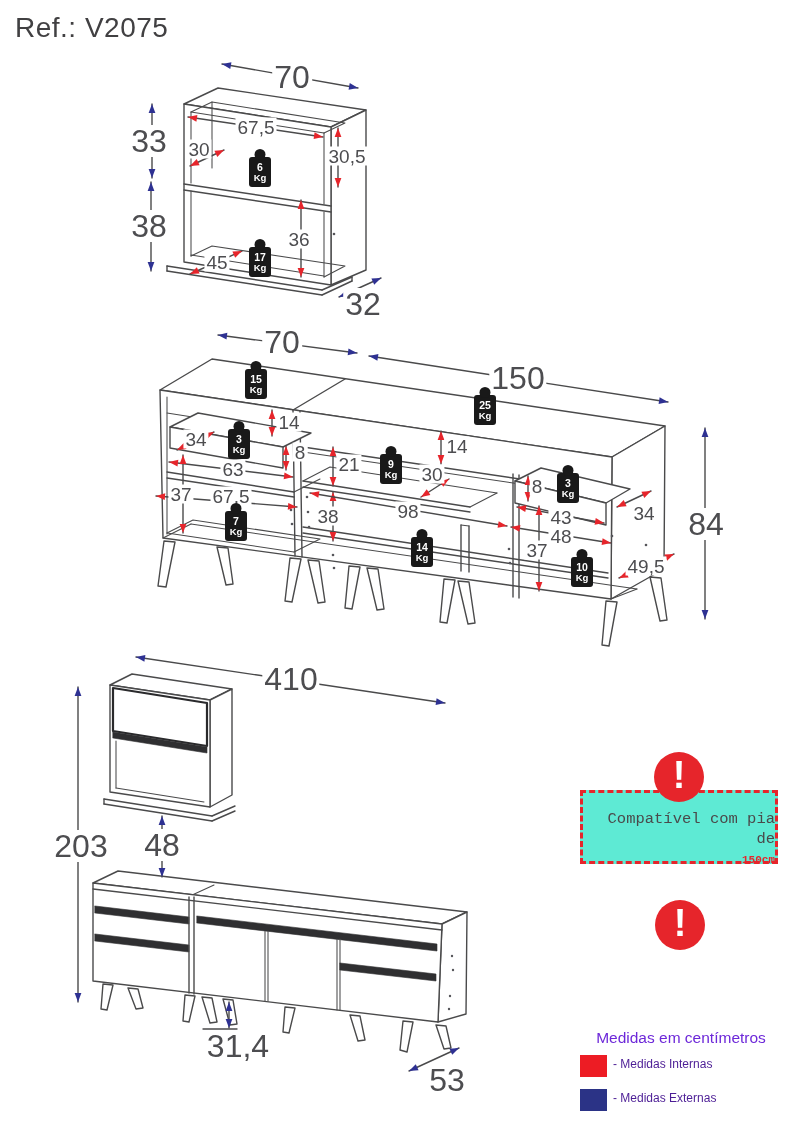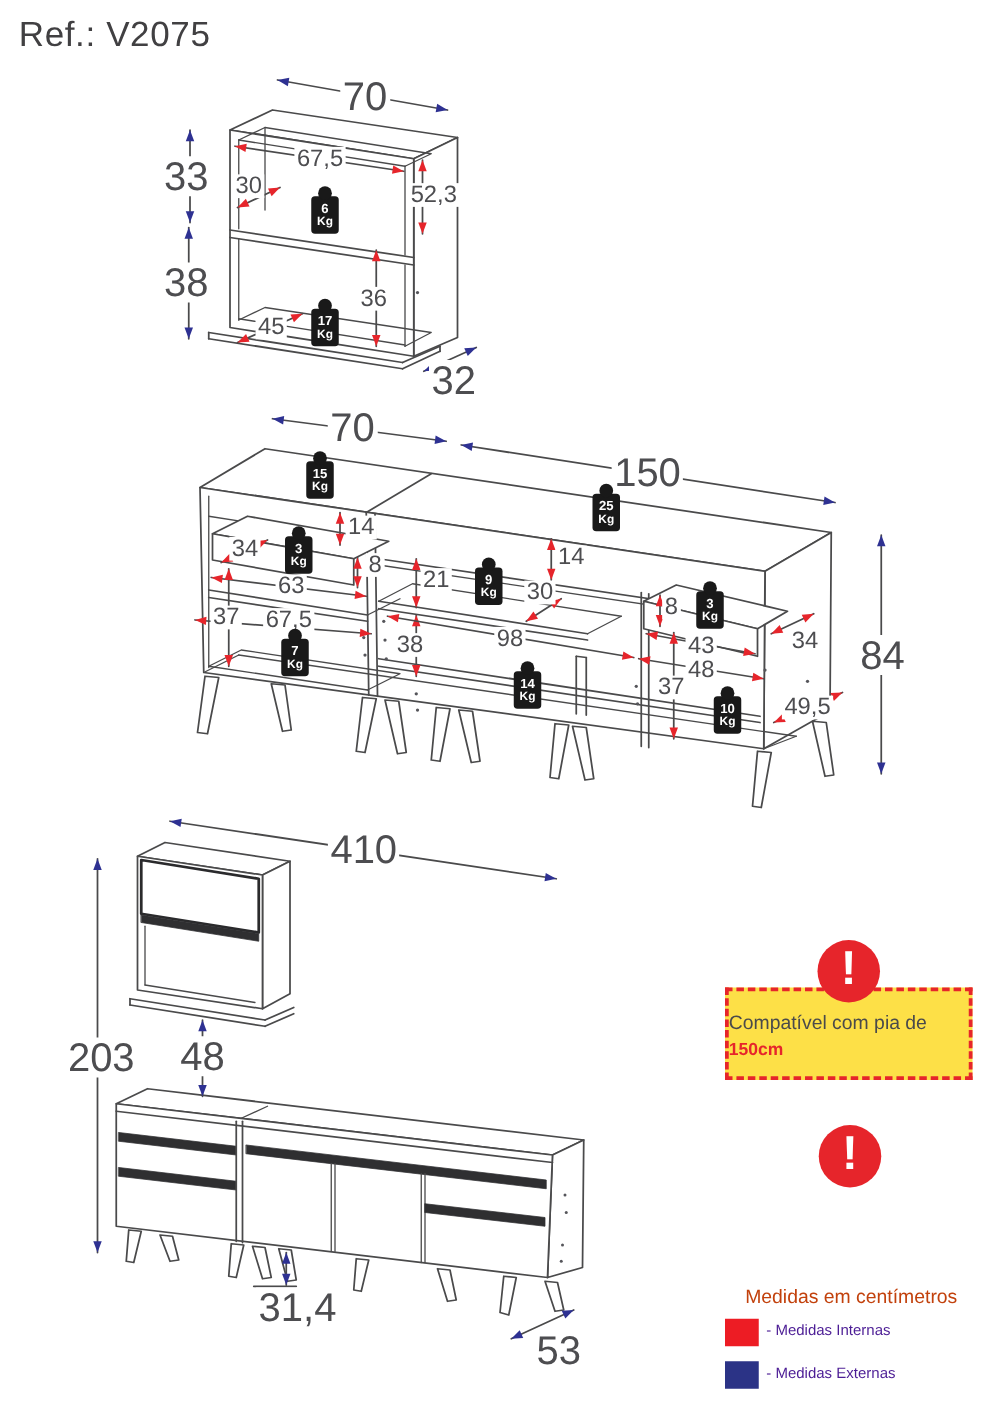--- a/index.html
+++ b/index.html
@@ -17,28 +17,28 @@
        padding:0 2px;white-space:nowrap;z-index:3;line-height:1;}
   .lbl.big{font-size:32px;}
   .lbl.sm{font-size:19px;}
   .badge{position:absolute;width:22px;height:30px;background:#191919;border-radius:3px;z-index:4;
          display:flex;flex-direction:column;align-items:center;justify-content:center;
          color:#fff;font-weight:bold;}
   .badge::before{content:"";position:absolute;top:-8px;left:50%;transform:translateX(-50%);
          width:11px;height:11px;border-radius:50%;background:#191919;}
   .badge .bv{font-size:10.5px;line-height:11px;}
   .badge .bu{font-size:9.5px;line-height:10px;}
-  .notice{position:absolute;border:3px dashed #e6252b;text-align:left;z-index:2;
-          color:#4a4a4b;background:#fde047;box-sizing:border-box;}
+  .notice{position:absolute;border:3px dashed #e6252b;text-align:right;z-index:2;
+          color:#4a4a4b;background:#5eead4;box-sizing:border-box;font-family:Liberation Mono, monospace;}
   .notice .n1{font-size:15.5px;line-height:20px;}
-  .redbold{color:#e6252b;font-weight:bold;font-size:14px;}
+  .redbold{color:#e6252b;font-weight:bold;font-size:11px;}
   .warn-icon{position:absolute;width:50px;height:50px;border-radius:50%;background:#e6252b;
          color:#fff;font-size:38px;font-weight:bold;text-align:center;line-height:47px;z-index:3;}
   .lgd-title{position:absolute;left:583px;top:1029px;width:196px;text-align:center;
-         font-size:15.5px;color:#c2410c;z-index:2;}
+         font-size:15.5px;color:#6d28d9;z-index:2;}
   .sq{position:absolute;width:27px;height:22px;z-index:2;}
   .lgd-item{position:absolute;font-size:12px;color:#4c1d95;z-index:2;}
 </style>
 </head>
 <body>
 
 <div id="page">
 
   <svg id="art" width="800" height="1131">
 
@@ -277,21 +277,21 @@
   </svg>
 
   <div class="title">Ref.: V2075</div>
 
   <span class="lbl big" style="left:292px;top:77px">70</span>
   <span class="lbl big" style="left:149px;top:141px">33</span>
   <span class="lbl big" style="left:149px;top:226px">38</span>
   <span class="lbl big" style="left:363px;top:304px">32</span>
   <span class="lbl sm" style="left:256px;top:127px">67,5</span>
   <span class="lbl sm" style="left:199px;top:149px">30</span>
-  <span class="lbl sm" style="left:347px;top:156px">52,3</span>
+  <span class="lbl sm" style="left:347px;top:156px">30,5</span>
   <span class="lbl sm" style="left:299px;top:239px">36</span>
   <span class="lbl sm" style="left:217px;top:262px">45</span>
 
   <span class="lbl big" style="left:282px;top:342px">70</span>
   <span class="lbl big" style="left:518px;top:378px">150</span>
   <span class="lbl big" style="left:706px;top:524px">84</span>
   <span class="lbl sm" style="left:289px;top:422px">14</span>
   <span class="lbl sm" style="left:196px;top:439px">34</span>
   <span class="lbl sm" style="left:300px;top:452px">8</span>
   <span class="lbl sm" style="left:233px;top:469px">63</span>

